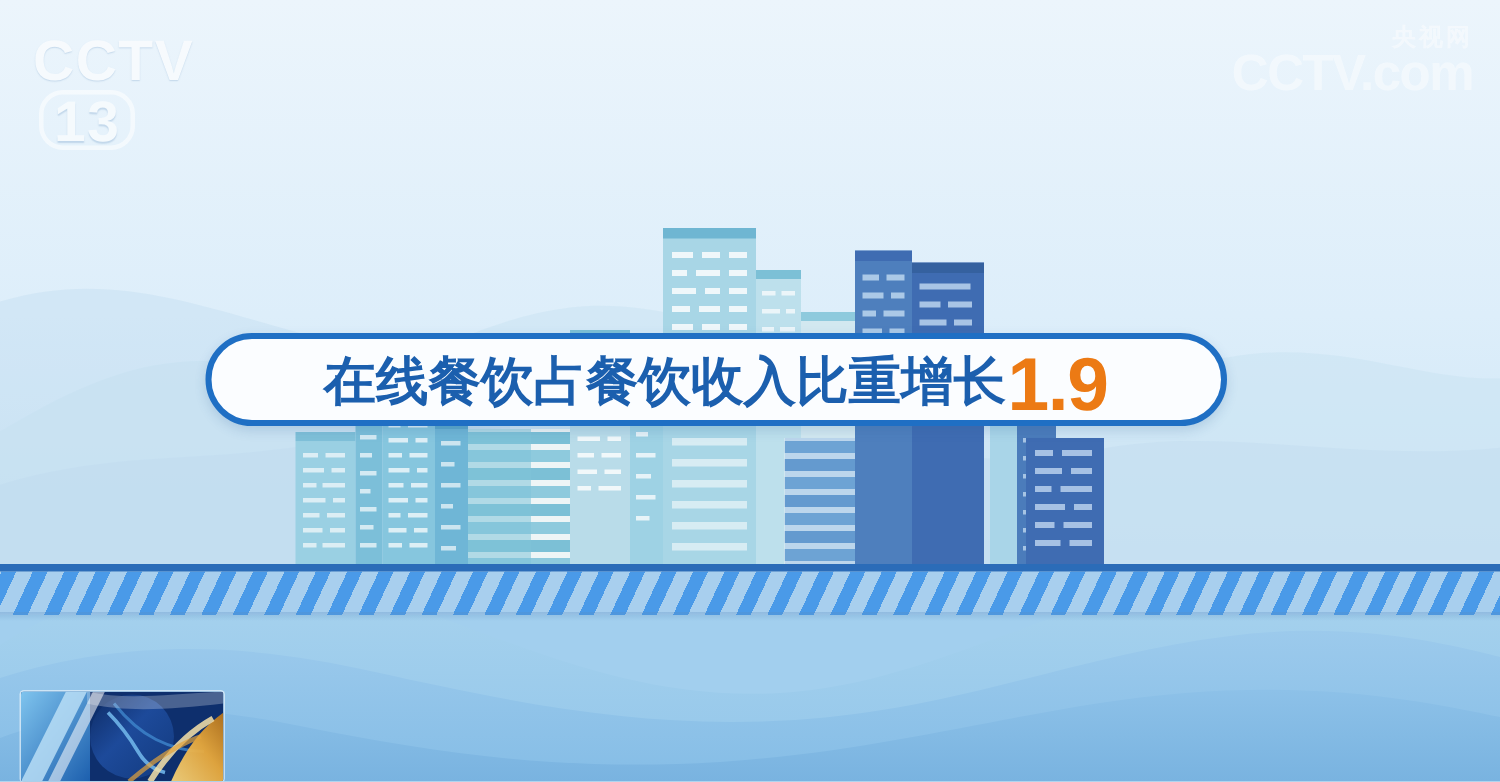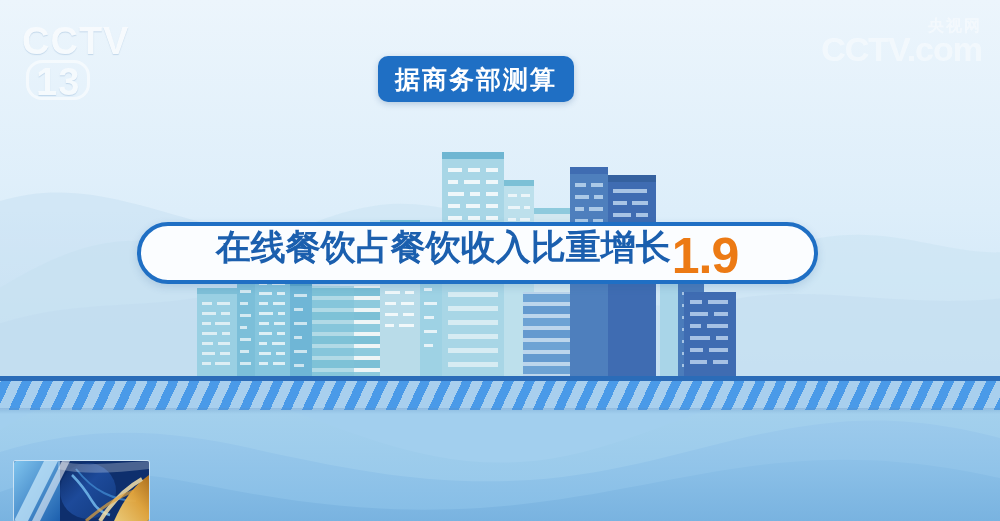--- a/index.html
+++ b/index.html
@@ -48,21 +48,21 @@
   .capsule{
     position:absolute;left:137px;top:222px;width:681px;height:62px;
     background:#fbfdff;
     border:4px solid #1f6fc4;
     border-radius:34px;
     display:flex;align-items:center;justify-content:center;
     box-shadow:0 3px 8px rgba(40,90,150,.18);
     box-sizing:border-box;
   }
   .headline{
-    display:flex;align-items:flex-start;white-space:nowrap;
+    display:flex;align-items:center;white-space:nowrap;
     transform:translateY(1px);
   }
   .headline .t{
     color:#1b5fae;font-size:35px;font-weight:bold;letter-spacing:0px;line-height:1;
   }
   .headline .num{
     color:#ec7a14;font-size:50px;font-weight:bold;line-height:1;
     letter-spacing:-1px;margin:0 1px;transform:translateY(2px);
   }
 
@@ -469,23 +469,20 @@
       <span class="txt">CCTV</span>
       <span class="cctv-13 txt">13</span>
     </div>
   </div>
 
   <div class="wm">
     <div class="l2">央视网</div>
     <div class="l1"><span>CCTV</span><span>.com</span></div>
   </div>
 
-  <div class="badge">
-    <span>据商务部测算</span>
-  </div>
 
   <div class="capsule">
     <div class="headline">
       <span class="t">在线餐饮占餐饮收入比重增长</span>
       <span class="num">1.9</span>
     </div>
   </div>
 
   <div class="thumb">
     <svg width="135" height="60" viewBox="0 0 135 60">

